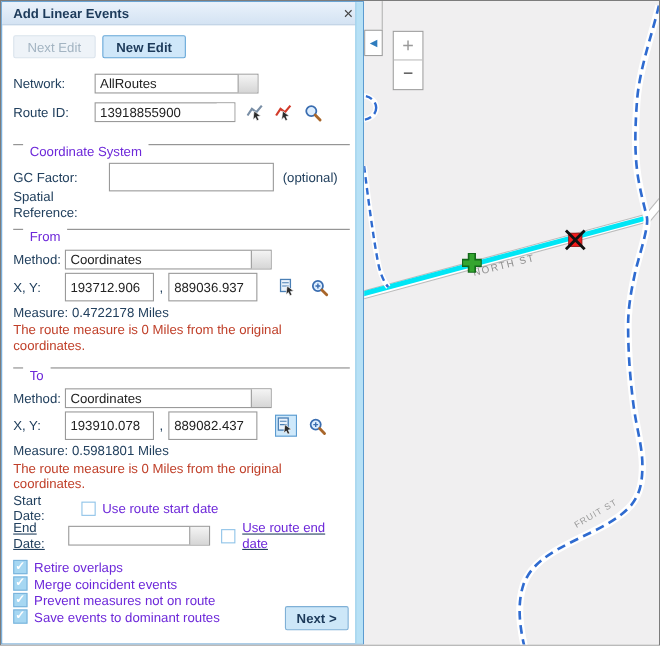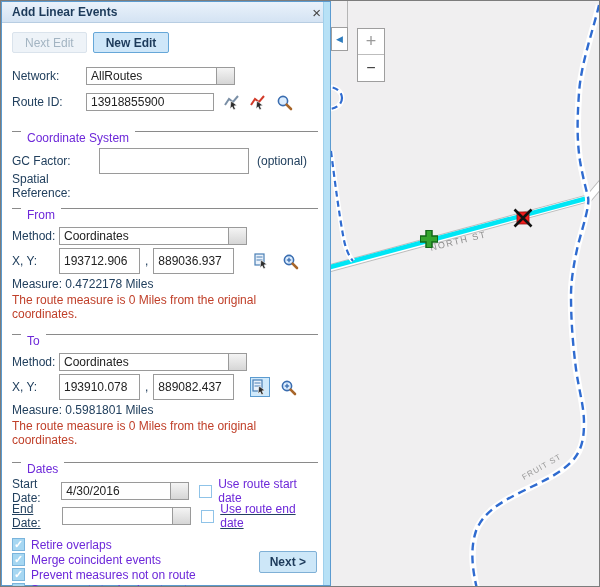--- a/index.html
+++ b/index.html
@@ -197,31 +197,22 @@
             <circle cx="7" cy="7" r="4.6" fill="#ddeeff" stroke="#3a6db0" stroke-width="1.6"></circle>
             <line x1="4.8" y1="7" x2="9.2" y2="7" stroke="#3a6db0" stroke-width="1.3"></line>
             <line x1="7" y1="4.8" x2="7" y2="9.2" stroke="#3a6db0" stroke-width="1.3"></line>
             <line x1="10.6" y1="10.6" x2="15" y2="15" stroke="#a8662a" stroke-width="2.6" stroke-linecap="round"></line>
           </svg>
         </span>
       </div>
       <div class="measure" style="margin-top:7px;">Measure: 0.5981801 Miles</div>
       <div class="warning" style="margin-top:2px;">The route measure is 0 Miles from the original coordinates.</div>
 
-      <div class="sep" style="margin-top:15px;">
-        <span>Dates</span>
-      </div>
       <div class="row" style="margin-top:6px;">
         <span class="lbl w52">Start Date:</span>
-        <div class="combo" style="width:135px;">
-          <span class="combo-text">4/30/2016</span>
-          <span class="combo-btn">
-              <i class="arr"></i>
-            </span>
-        </div>
         <span class="cb" style="margin-left:10px;"></span>
         <span class="cb-lbl">Use route start date</span>
       </div>
       <div class="row" style="margin-top:7px;text-decoration:underline;">
         <span class="lbl w52">End Date:</span>
         <div class="combo" style="width:135px;">
           <span class="combo-text"></span>
           <span class="combo-btn">
               <i class="arr"></i>
             </span>

